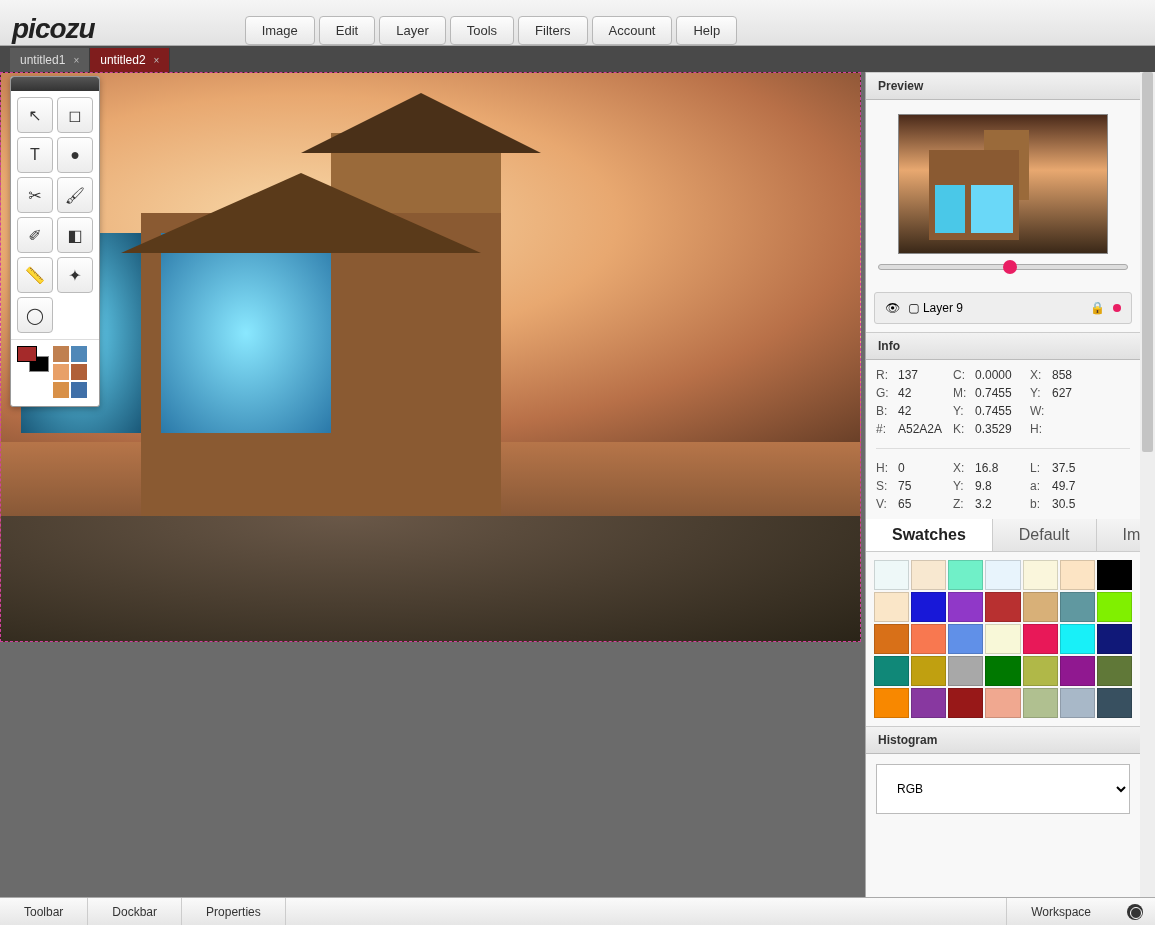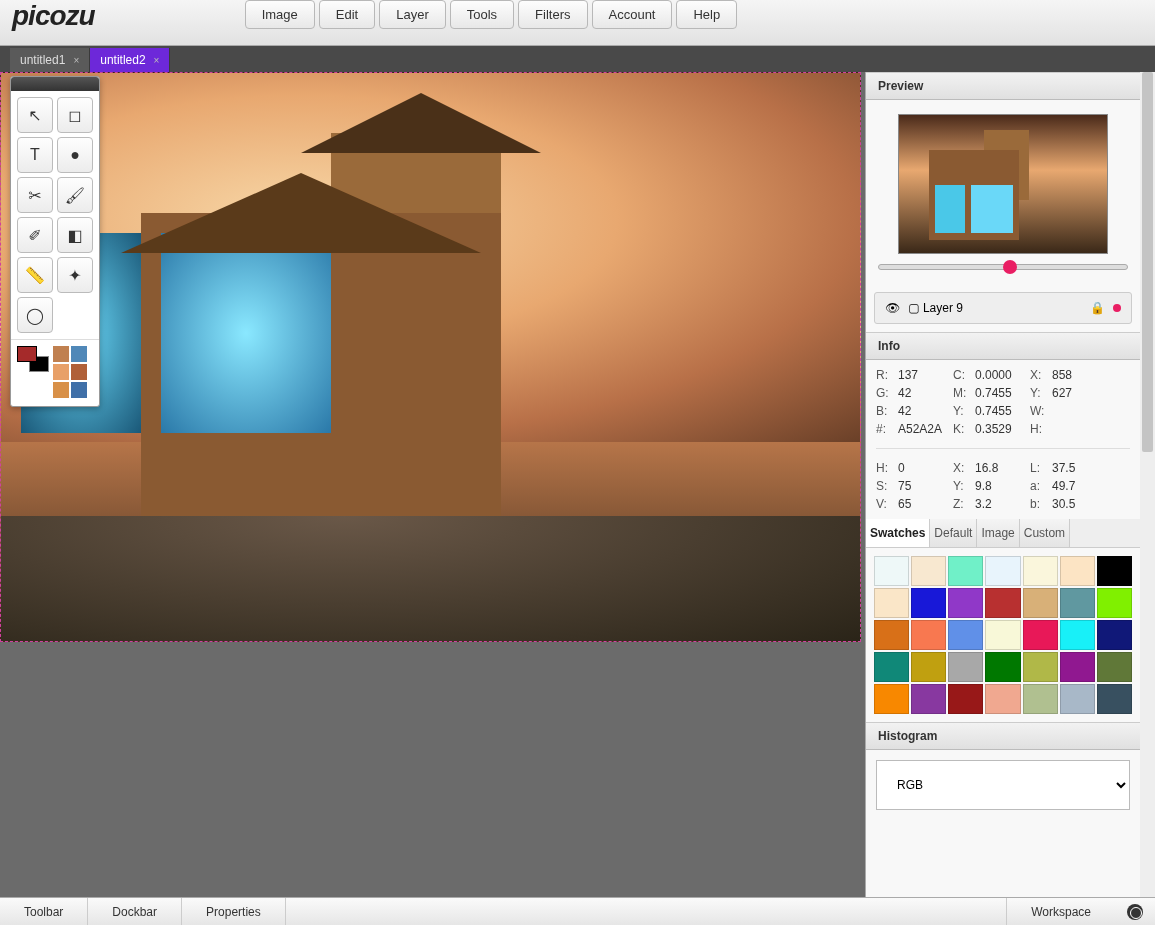--- a/index.html
+++ b/index.html
@@ -1,26 +1,26 @@
 <!DOCTYPE html>
 <html><head>
 <meta charset="utf-8">
 <style>
 * { margin:0; padding:0; box-sizing:border-box; font-family:Arial,Helvetica,sans-serif; }
 body { width:1155px; height:925px; background:#6b6b6b; overflow:hidden; position:relative; }
 
 
-.menubar { height:46px; background:linear-gradient(#f5f5f5,#e2e2e2); border-bottom:1px solid #aaa; display:flex; align-items:flex-start; padding:0 12px; }
+.menubar { height:46px; background:linear-gradient(#f5f5f5,#e2e2e2); border-bottom:1px solid #aaa; display:flex; align-items:flex-end; padding:0 12px; }
 .logo { font-family:Arial; font-weight:900; font-size:28px; color:#222; font-style:italic; margin-right:150px; letter-spacing:-1px; }
 .menubtn { background:linear-gradient(#fdfdfd,#e8e8e8); border:1px solid #b8b8b8; border-radius:4px; padding:6px 16px; margin-right:4px; font-size:13px; color:#333; cursor:pointer; }
 
 
 .tabstrip { height:26px; background:#494949; display:flex; align-items:flex-end; padding-left:10px; }
 .tab { display:flex; align-items:center; padding:5px 10px; font-size:12px; color:#ddd; background:#5a5a5a; border-right:1px solid #3a3a3a; cursor:pointer; }
-.tab.active { background:#6d28d9; color:#fff;padding-left:10px; }
+.tab.active { background:#7f1d1d; color:#fff;padding-left:10px; }
 .tab .x { margin-left:8px; font-size:10px; color:#bbb; cursor:pointer; }
 
 
 .workspace { position:absolute; top:72px; left:0; right:290px; bottom:28px; background:#6b6b6b; }
 .canvas-img { position:absolute; top:0; left:0; width:861px; height:570px; border:1px dashed #d040a0; background:linear-gradient(180deg,#4a2a1a 0%,#d8955a 25%,#f0b878 45%,#c88050 60%,#3a2818 100%); overflow:hidden; }
 .sky { position:absolute; top:0; left:0; right:0; height:65%; background:radial-gradient(ellipse at 35% 40%,#f8d8a8 0%,#e8a870 40%,#b87048 70%,#6a4028 100%); }
 .building { position:absolute; left:140px; top:140px; width:360px; height:380px; background:#8a5a32; }
 .opening1 { position:absolute; left:20px; top:160px; width:120px; height:200px; background:radial-gradient(#6ad8f8,#1a5878); }
 .opening2 { position:absolute; left:160px; top:160px; width:170px; height:200px; background:radial-gradient(#8ae8ff,#2a78a8); }
 .tower { position:absolute; left:330px; top:60px; width:170px; height:300px; background:#9a6a3a; }
@@ -57,21 +57,21 @@
 .layer-row .eye { margin-right:8px; }
 .layer-row .lname { flex:1; }
 .layer-row .lock { color:#ccc; margin-right:8px; }
 .layer-row .dot { width:8px; height:8px; border-radius:50%; background:#e91e63; }
 
 .info-grid { display:grid; grid-template-columns:22px 55px 22px 55px 22px 45px; padding:8px 10px; row-gap:4px; font-size:12px; color:#333; }
 .info-grid .lbl { color:#555; }
 .info-sep { border-top:1px solid #ddd; margin:4px 10px; }
 
 .swatch-tabs { display:flex; border-bottom:1px solid #ccc; background:#eee; }
-.swatch-tab { padding:7px 4px; font-size:12px; color:#555; border-right:1px solid #ccc; cursor:pointer; background:linear-gradient(#f4f4f4,#e4e4e4); }
+.swatch-tab { padding:7px 26px; font-size:16px; color:#555; border-right:1px solid #ccc; cursor:pointer; background:linear-gradient(#f4f4f4,#e4e4e4); }
 .swatch-tab.active { background:#fff; font-weight:bold; color:#222; }
 .swatch-grid { display:grid; grid-template-columns:repeat(7,1fr); gap:2px; padding:8px; }
 .swatch { height:30px; cursor:pointer; border:1px solid rgba(0,0,0,0.15); }
 
 .hist-body { padding:10px; }
 .hist-select { width:100%; padding:16px; border:1px solid #bbb; background:#fff; font-size:12px; }
 
 .scrollbar { position:absolute; top:72px; right:0; width:15px; bottom:28px; background:#eee; }
 .sb-thumb { position:absolute; top:0; left:2px; right:2px; height:380px; background:#c4c4c4; border-radius:2px; }
 

